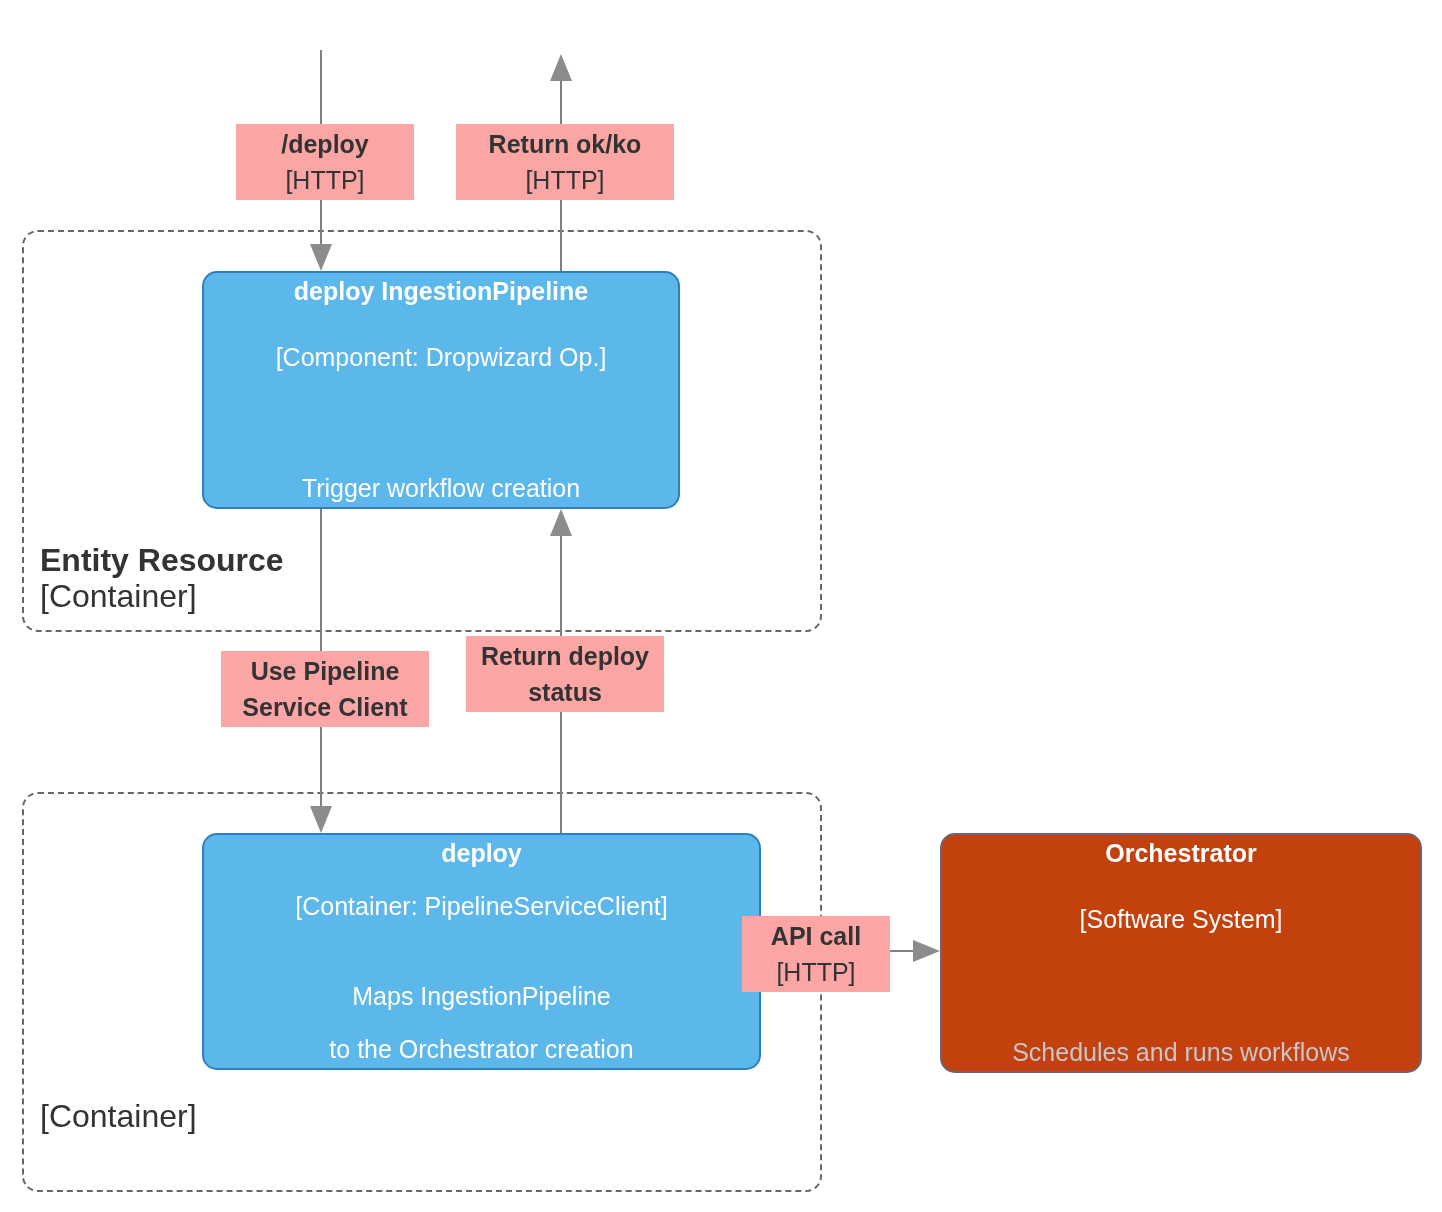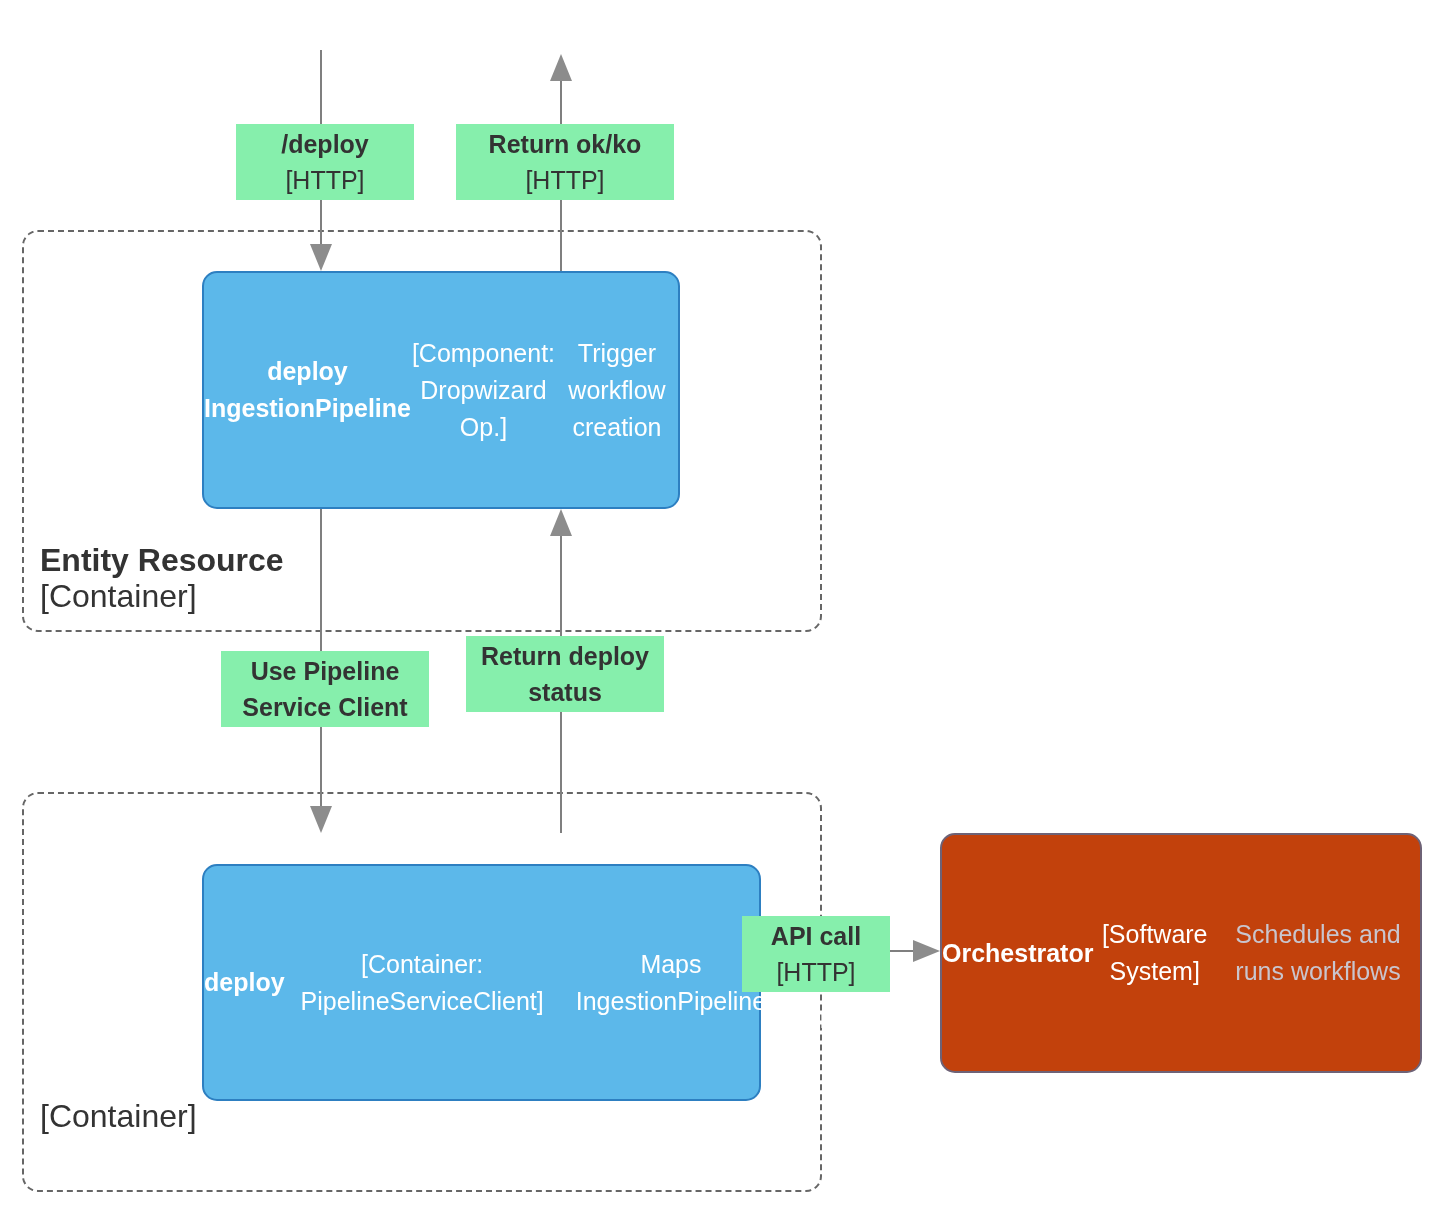--- a/index.html
+++ b/index.html
@@ -28,22 +28,22 @@
     z-index: 2;
   }
   .boundary-label .bname { font-weight: 700; }
 
   
   .node {
     position: absolute;
     border-radius: 15px;
     color: #ffffff;
     display: flex;
-    flex-direction: row;
-    justify-content: flex-start;
+    flex-direction: column;
+    justify-content: space-between;
     align-items: center;
     text-align: center;
     font-size: 25px;
     line-height: 37px;
     z-index: 4;
     box-sizing: border-box;
   }
   .node-component {
     background: #5CB8EA;
     border: 2px solid #2D7FC1;
@@ -79,21 +79,21 @@
   }
   .arrow-right {
     border-top: 11px solid transparent;
     border-bottom: 11px solid transparent;
     border-left: 27px solid #8C8C8C;
   }
 
   
   .edge-label {
     position: absolute;
-    background: #86efac;
+    background: #fca5a5;
     color: #333333;
     font-size: 25px;
     line-height: 36px;
     text-align: center;
     z-index: 5;
     padding: 2px 4px;
   }
   .edge-label .elbold { font-weight: 700; }
 </style>
 </head>
@@ -147,21 +147,21 @@
     <div>[HTTP]</div>
   </div>
 
   <div class="node node-component" style="left:202px; top:271px; width:478px; height:238px;">
     <div class="ntitle">deploy IngestionPipeline</div>
     <div class="nsubtitle">[Component: Dropwizard Op.]</div>
     <div class="spacer"></div>
     <div class="ndesc">Trigger workflow creation</div>
   </div>
 
-  <div class="node node-component" style="left:202px; top:864px; width:559px; height:237px;gap:16px;">
+  <div class="node node-component" style="left:202px; top:833px; width:559px; height:237px;gap:16px;">
     <div class="ntitle">deploy</div>
     <div class="nsubtitle">[Container: PipelineServiceClient]</div>
     <div class="spacer"></div>
     <div class="ndesc">Maps IngestionPipeline</div>
     <div class="ndesc">to the Orchestrator creation</div>
   </div>
 
   <div class="node node-external" style="left:940px; top:833px; width:482px; height:240px;">
     <div class="ntitle">Orchestrator</div>
     <div class="nsubtitle">[Software System]</div>

